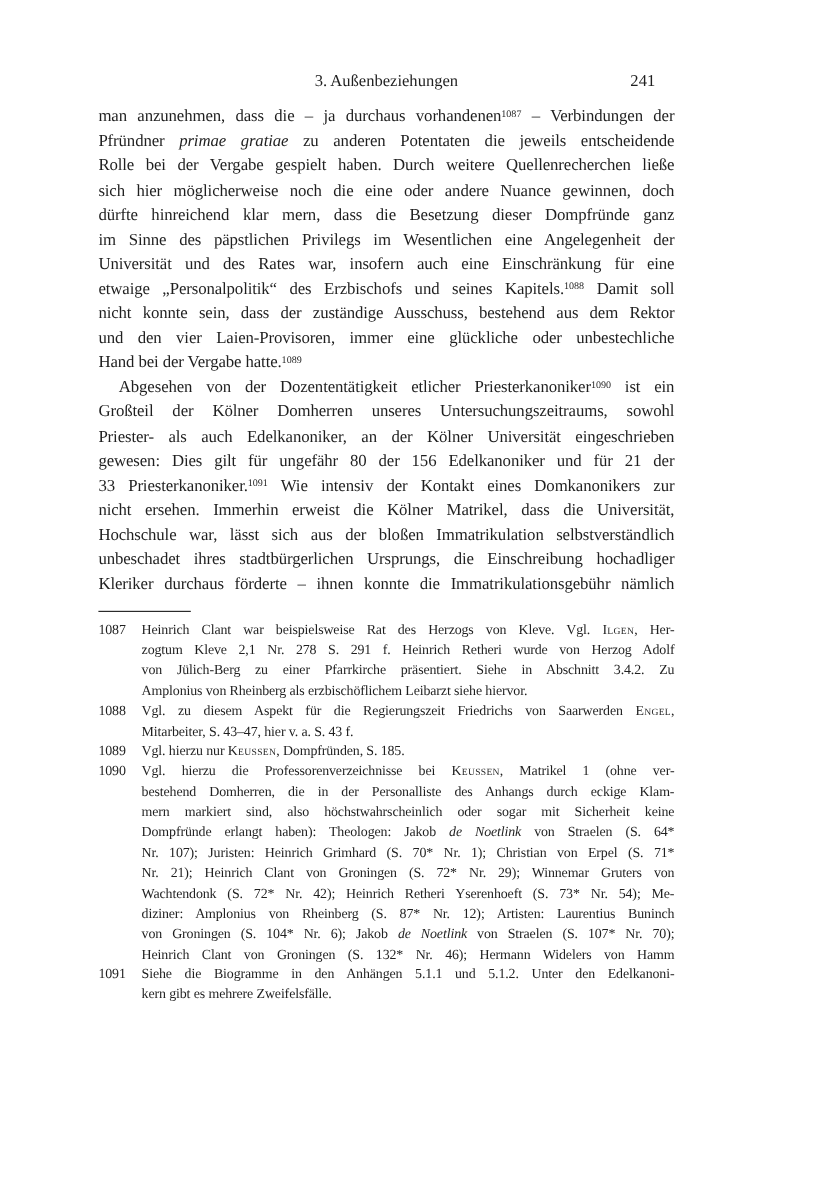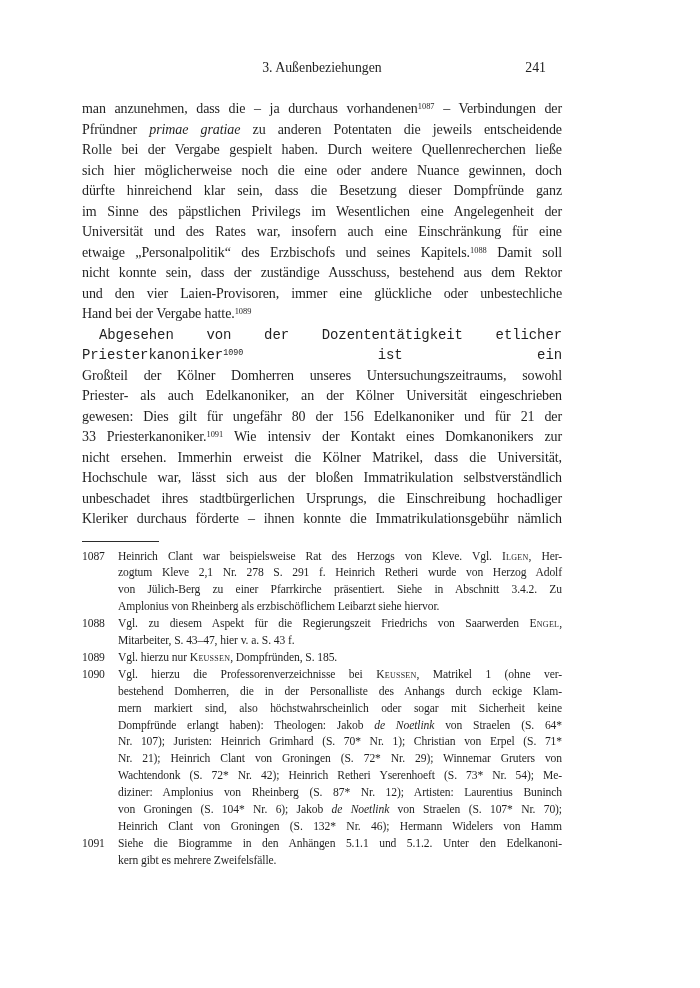--- a/index.html
+++ b/index.html
@@ -17,21 +17,21 @@
     left: 82px;
     top: 60px;
     width: 480px;
   }
   
   .pagehead {
     position: relative;
     height: 18px;
     font-size: 13.8px;
     text-align: center;
-    margin-bottom: 21px;
+    margin-bottom: 10px;
   }
   .pagehead .pno {
     position: absolute;
     right: 16px;
     top: 0;
   }
   
   .bodytext {
     font-size: 14px;
     line-height: 20.5px;
@@ -39,21 +39,20 @@
   }
   .line {
     text-align: justify;
     text-align-last: justify;
   }
   .line.last {
     text-align-last: left;
   }
   .line.indent {
     text-indent: 17px;
-    font-family: Liberation Mono, monospace;
   }
   sup {
     font-size: 60%;
     line-height: 0;
     vertical-align: 0.45em;
     letter-spacing: 0;
   }
   i { font-style: italic; }
   .sc { font-variant: small-caps; letter-spacing: 0.25px; }
   
@@ -88,21 +87,21 @@
       <span>3. Außenbeziehungen</span>
       <span class="pno">241</span>
     </div>
 
     <div class="bodytext">
         <div>
           <div class="line">man anzunehmen, dass die – ja durchaus vorhandenen<sup>1087</sup> – Verbindungen der</div>
           <div class="line">Pfründner <i>primae gratiae</i> zu anderen Potentaten die jeweils entscheidende</div>
           <div class="line">Rolle bei der Vergabe gespielt haben. Durch weitere Quellenrecherchen ließe</div>
           <div class="line">sich hier möglicherweise noch die eine oder andere Nuance gewinnen, doch</div>
-          <div class="line">dürfte hinreichend klar sein, dass die Besetzung dieser Dompfründe ganz</div>
+          <div class="line">dürfte hinreichend klar mern, dass die Besetzung dieser Dompfründe ganz</div>
           <div class="line">im Sinne des päpstlichen Privilegs im Wesentlichen eine Angelegenheit der</div>
           <div class="line">Universität und des Rates war, insofern auch eine Einschränkung für eine</div>
           <div class="line">etwaige „Personalpolitik“ des Erzbischofs und seines Kapitels.<sup>1088</sup> Damit soll</div>
           <div class="line">nicht konnte sein, dass der zuständige Ausschuss, bestehend aus dem Rektor</div>
           <div class="line">und den vier Laien-Provisoren, immer eine glückliche oder unbestechliche</div>
           <div class="line last">Hand bei der Vergabe hatte.<sup>1089</sup></div>
         </div>
         <div>
           <div class="line indent">Abgesehen von der Dozententätigkeit etlicher Priesterkanoniker<sup>1090</sup> ist ein</div>
           <div class="line">Großteil der Kölner Domherren unseres Untersuchungszeitraums, sowohl</div>

